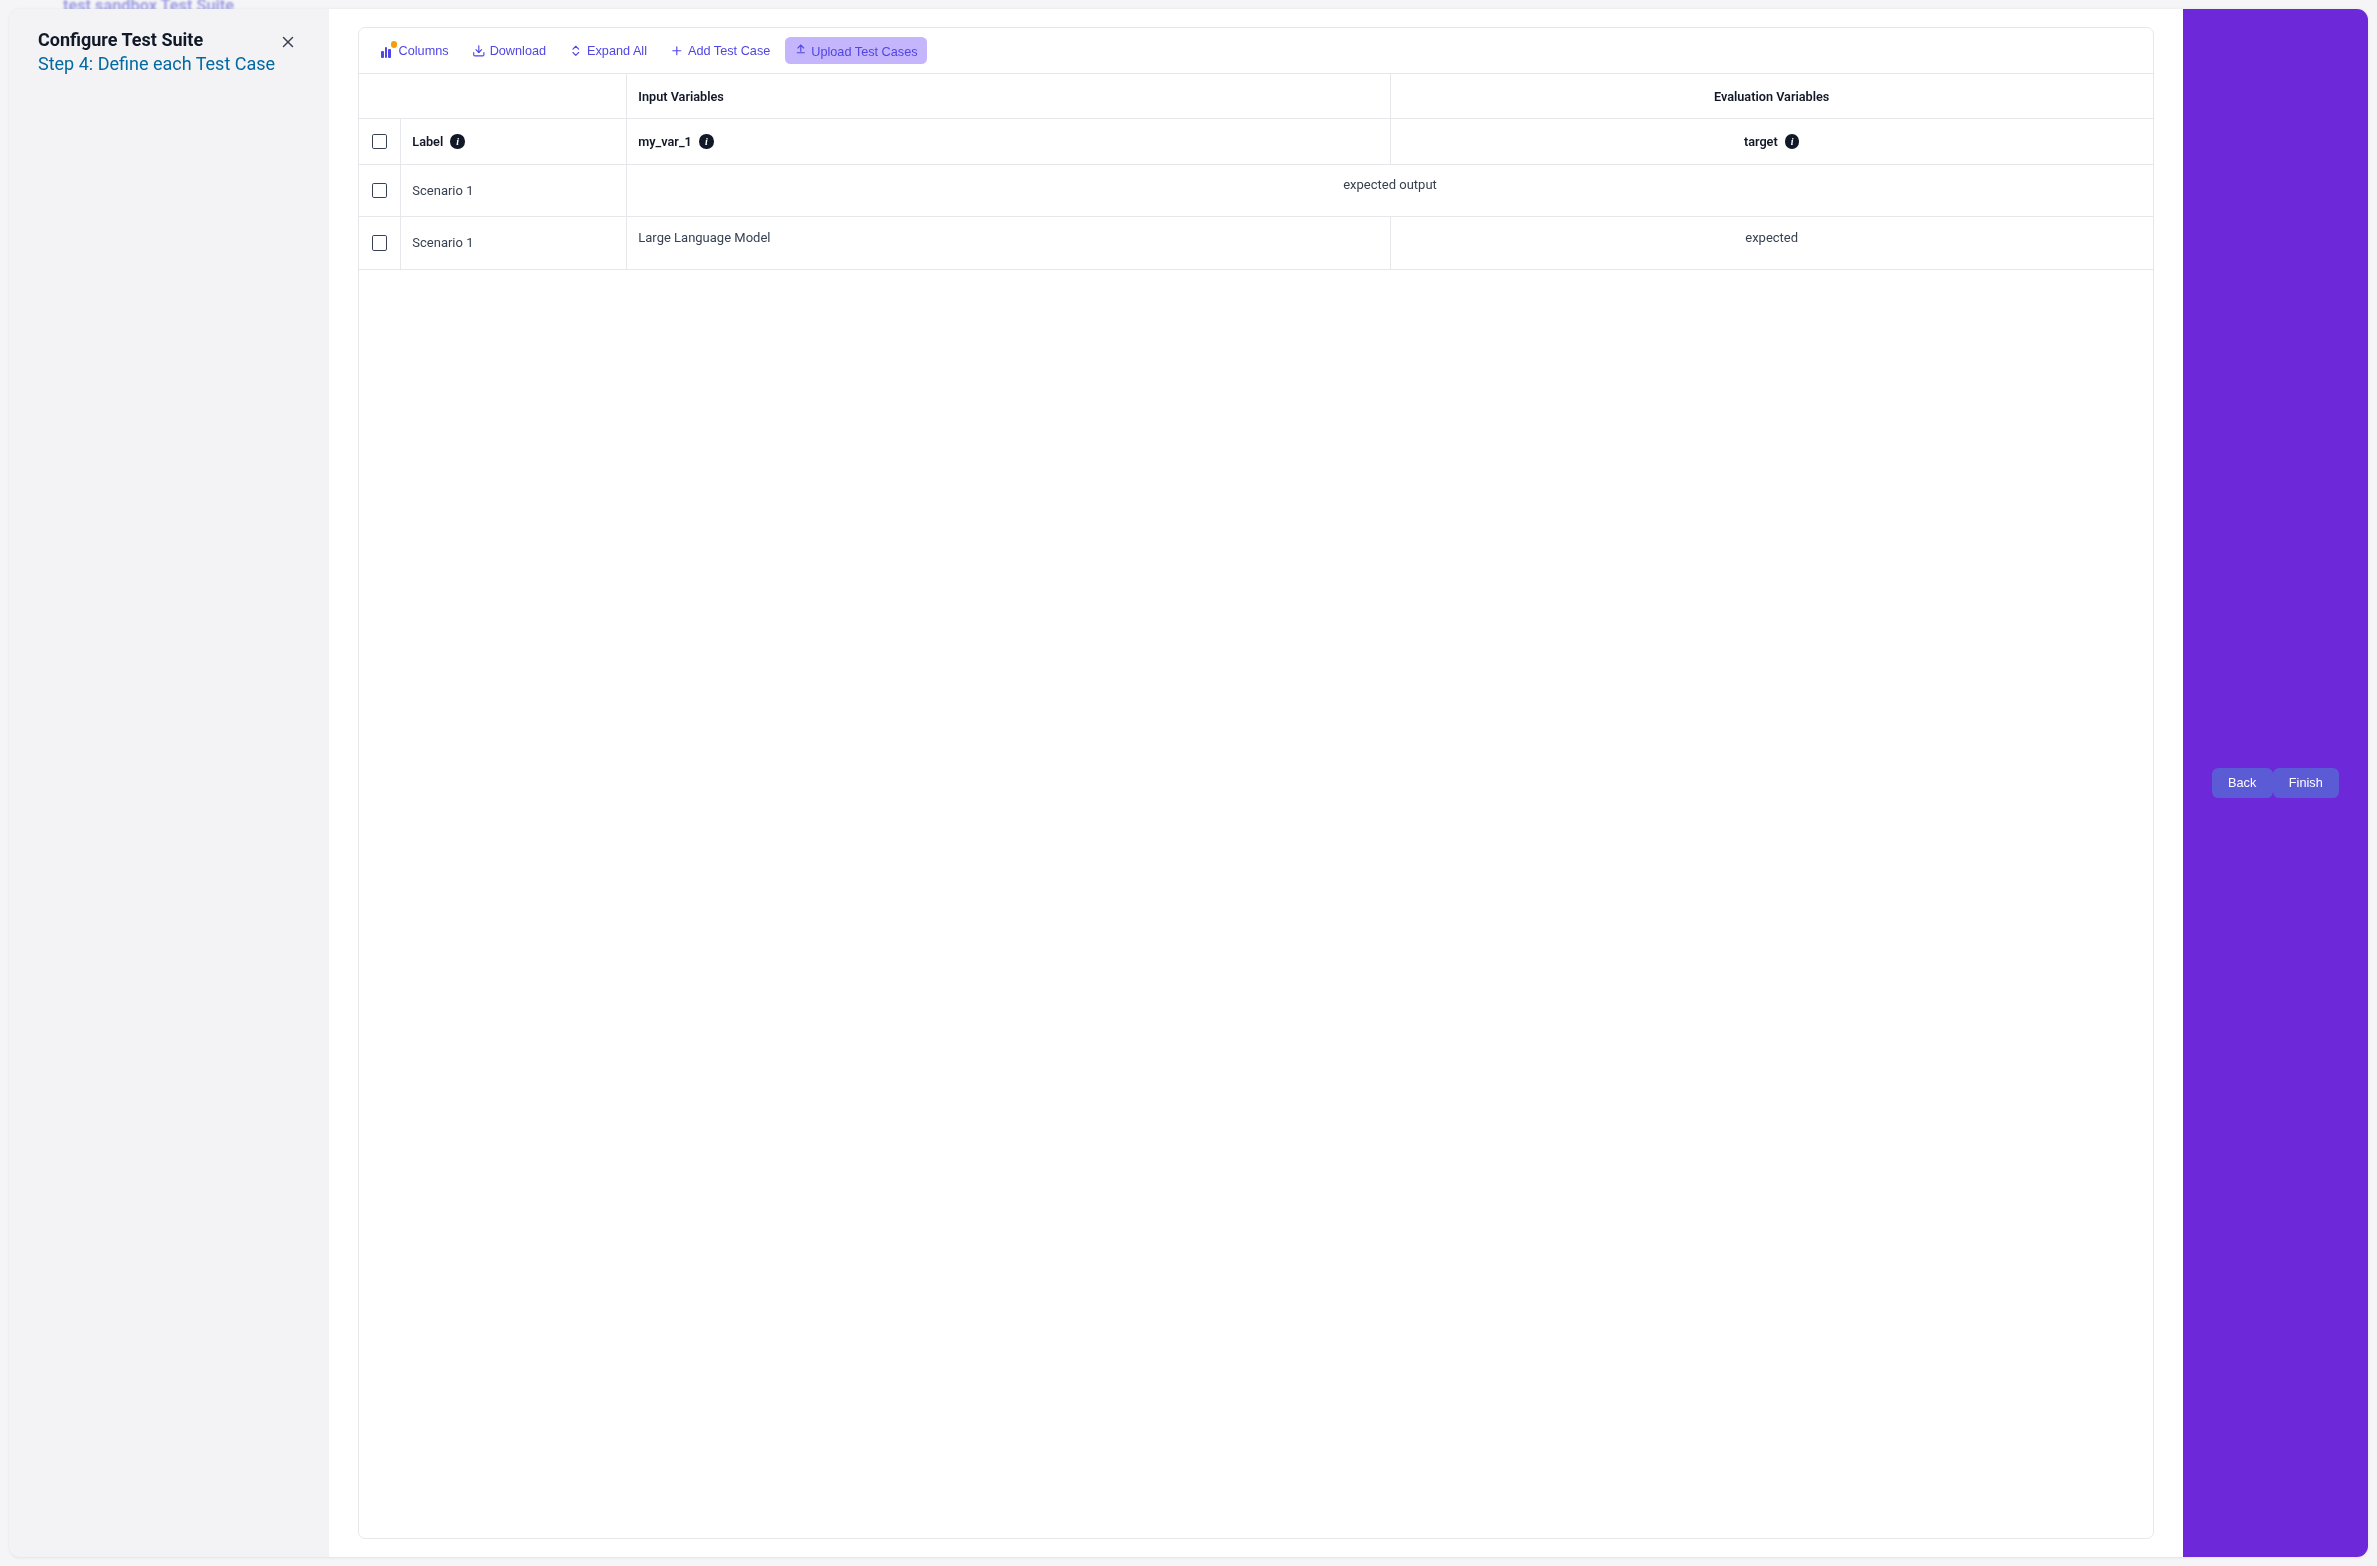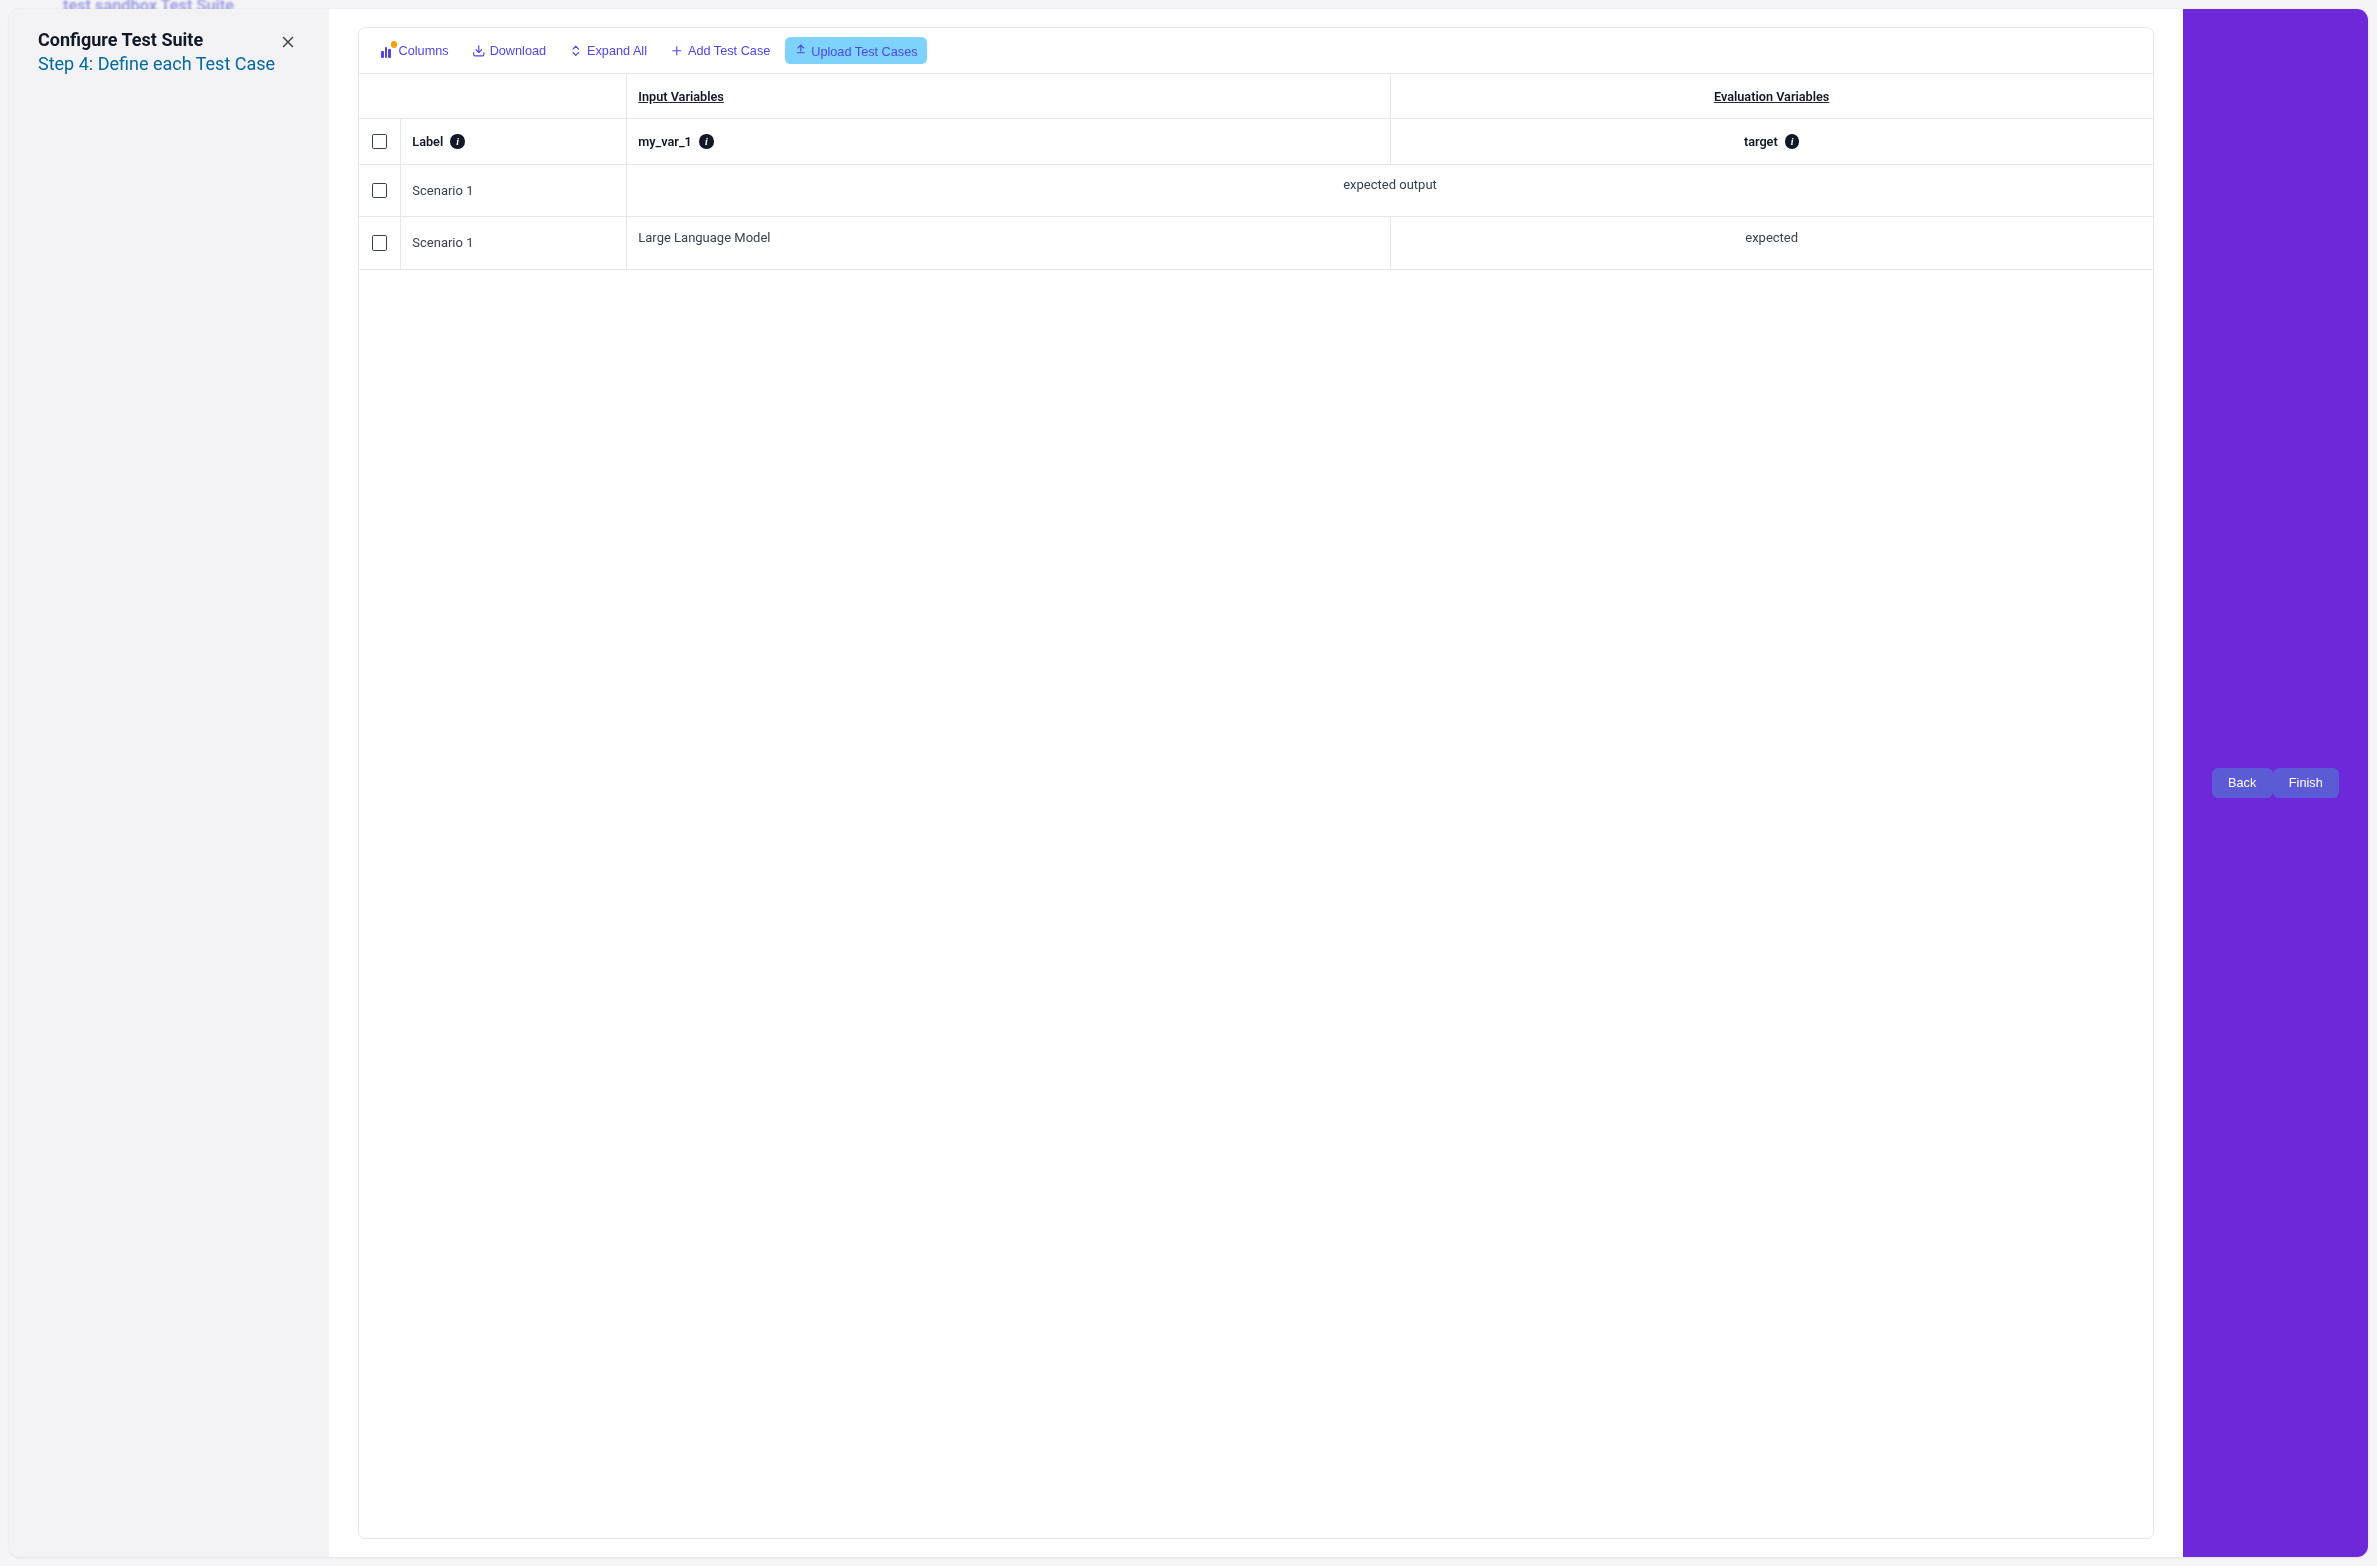--- a/index.html
+++ b/index.html
@@ -117,21 +117,21 @@
       border-radius: 5.4px;
       color: #4f46e5;
       font-size: 12.7px;
       font-weight: 500;
       cursor: pointer;
       background: transparent;
       border: none;
     }
     
     .toolbar-btn.hovered {
-      background: #7dd3fc;
+      background: #c4b5fd;
     }
     
     .toolbar-btn svg {
       width: 13.6px;
       height: 13.6px;
       stroke: #4f46e5;
       fill: none;
       stroke-width: 2;
     }
     
@@ -161,21 +161,20 @@
       right: -2.7px;
       width: 6.3px;
       height: 6.3px;
       border-radius: 50%;
       background: #f59e0b;
     }
     
     .table-header-row {
       display: flex;
       border-bottom: 0.9px solid #e5e7eb;
-      text-decoration: underline;
     }
     
     .table-row {
       display: flex;
       border-bottom: 0.9px solid #e5e7eb;
     }
     
     .col-checkbox {
       width: 42px;
       flex: 0 0 42px;

